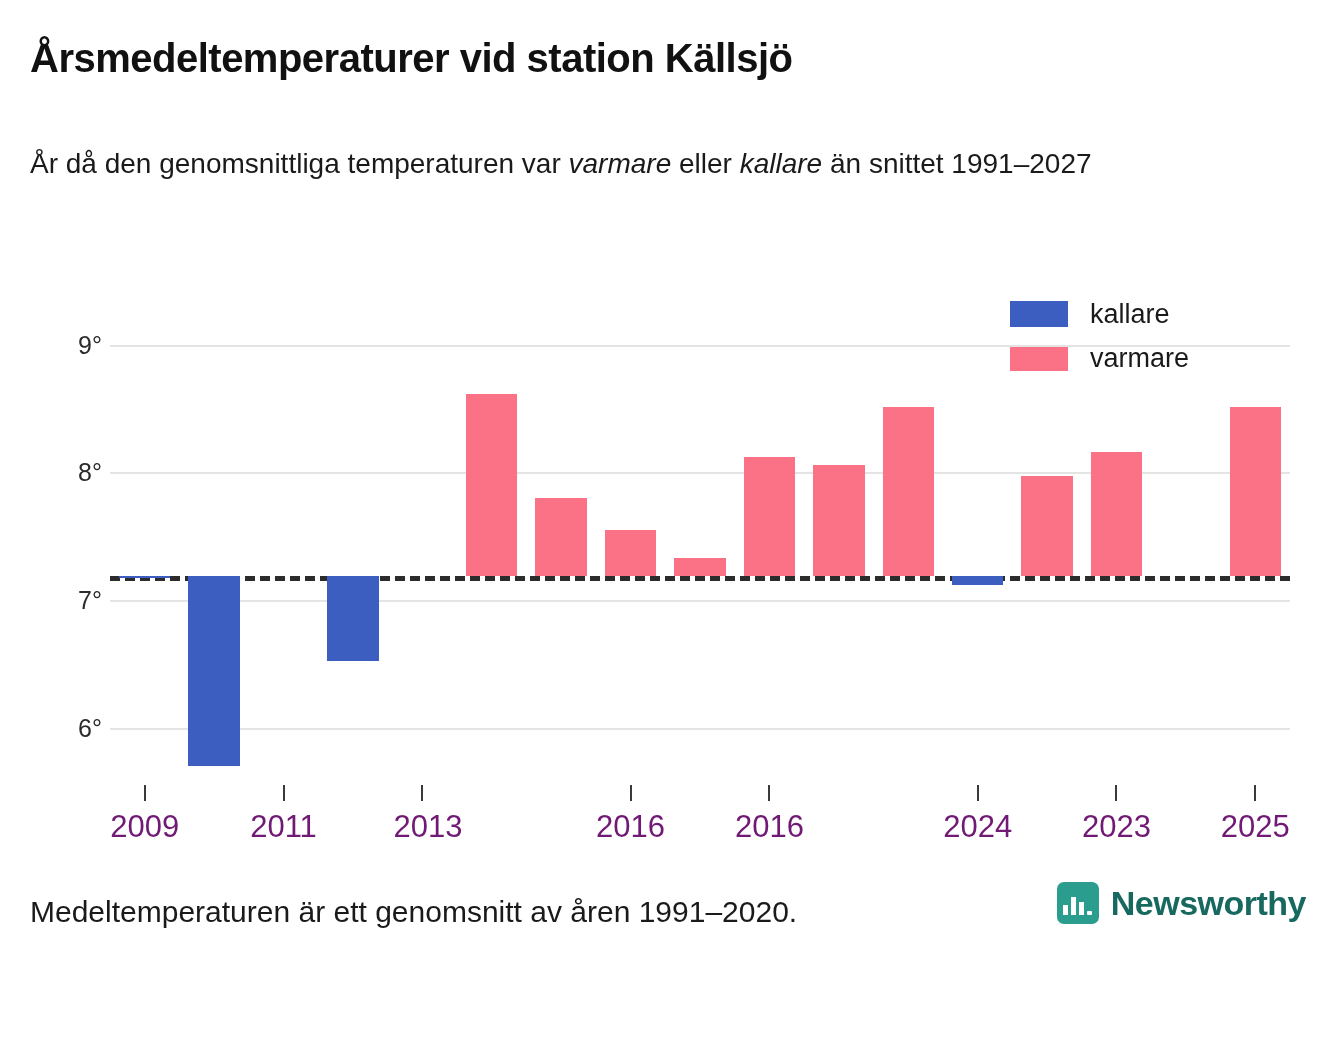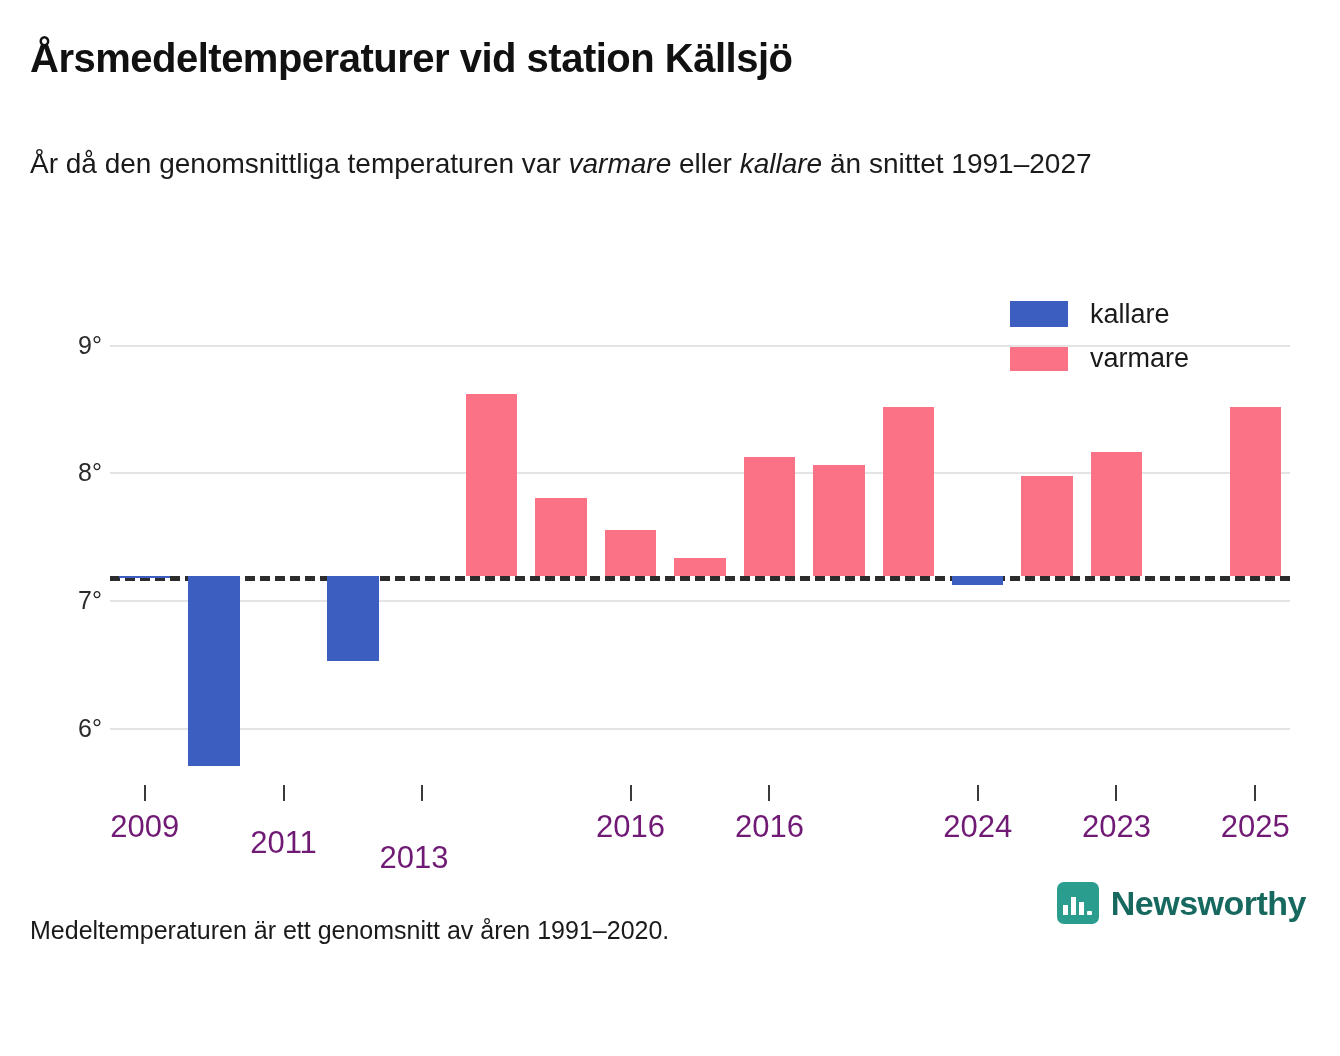--- a/index.html
+++ b/index.html
@@ -126,22 +126,22 @@
     top: 24px;
     font-size: 31px;
     color: #701a75;
     transform: translateX(-50%);
     white-space: nowrap;
   }
 
   .chart-note {
     position: absolute;
     left: 30px;
-    top: 916px;
-    font-size: 25px;
+    top: 895px;
+    font-size: 30px;
     color: #1a1a1a;
   }
 
   
   .brand {
     position: absolute;
     right: 34px;
     bottom: 24px;
     display: flex;
     align-items: center;
@@ -218,23 +218,23 @@
         <div class="bar" title="2021: 7.12°" style="left: 841.965px; width: 51.3647px; top: 305.684px; height: 8.93421px; background: rgb(59, 94, 192);"></div>
         <div class="bar" title="2022: 7.97°" style="left: 911.376px; width: 51.3647px; top: 206.132px; height: 99.5526px; background: rgb(251, 113, 134);"></div>
         <div class="bar" title="2023: 8.16°" style="left: 980.788px; width: 51.3647px; top: 181.882px; height: 123.803px; background: rgb(251, 113, 134);"></div>
         <div class="bar" title="2025: 8.51°" style="left: 1119.61px; width: 51.3647px; top: 137.211px; height: 168.474px; background: rgb(251, 113, 134);"></div>
       </div>
 
     <div class="xaxis">
         <div class="xtick" style="left: 33.7059px;"></div>
         <div class="xtick-label" style="left: 34.7059px;">2009</div>
         <div class="xtick" style="left: 172.529px;"></div>
-        <div class="xtick-label" style="left: 173.529px; margin-top: 16px;">2011</div>
+        <div class="xtick-label" style="left: 173.529px;">2011</div>
         <div class="xtick" style="left: 311.353px;"></div>
-        <div class="xtick-label" style="left: 304px; margin-top: 31px;">2013</div>
+        <div class="xtick-label" style="left: 318px;">2013</div>
         <div class="xtick" style="left: 519.588px;"></div>
         <div class="xtick-label" style="left: 520.588px;">2016</div>
         <div class="xtick" style="left: 658.412px;"></div>
         <div class="xtick-label" style="left: 659.412px;">2016</div>
         <div class="xtick" style="left: 866.647px;"></div>
         <div class="xtick-label" style="left: 867.647px;">2024</div>
         <div class="xtick" style="left: 1005.47px;"></div>
         <div class="xtick-label" style="left: 1006.47px;">2023</div>
         <div class="xtick" style="left: 1144.29px;"></div>
         <div class="xtick-label" style="left: 1145.29px;">2025</div>

